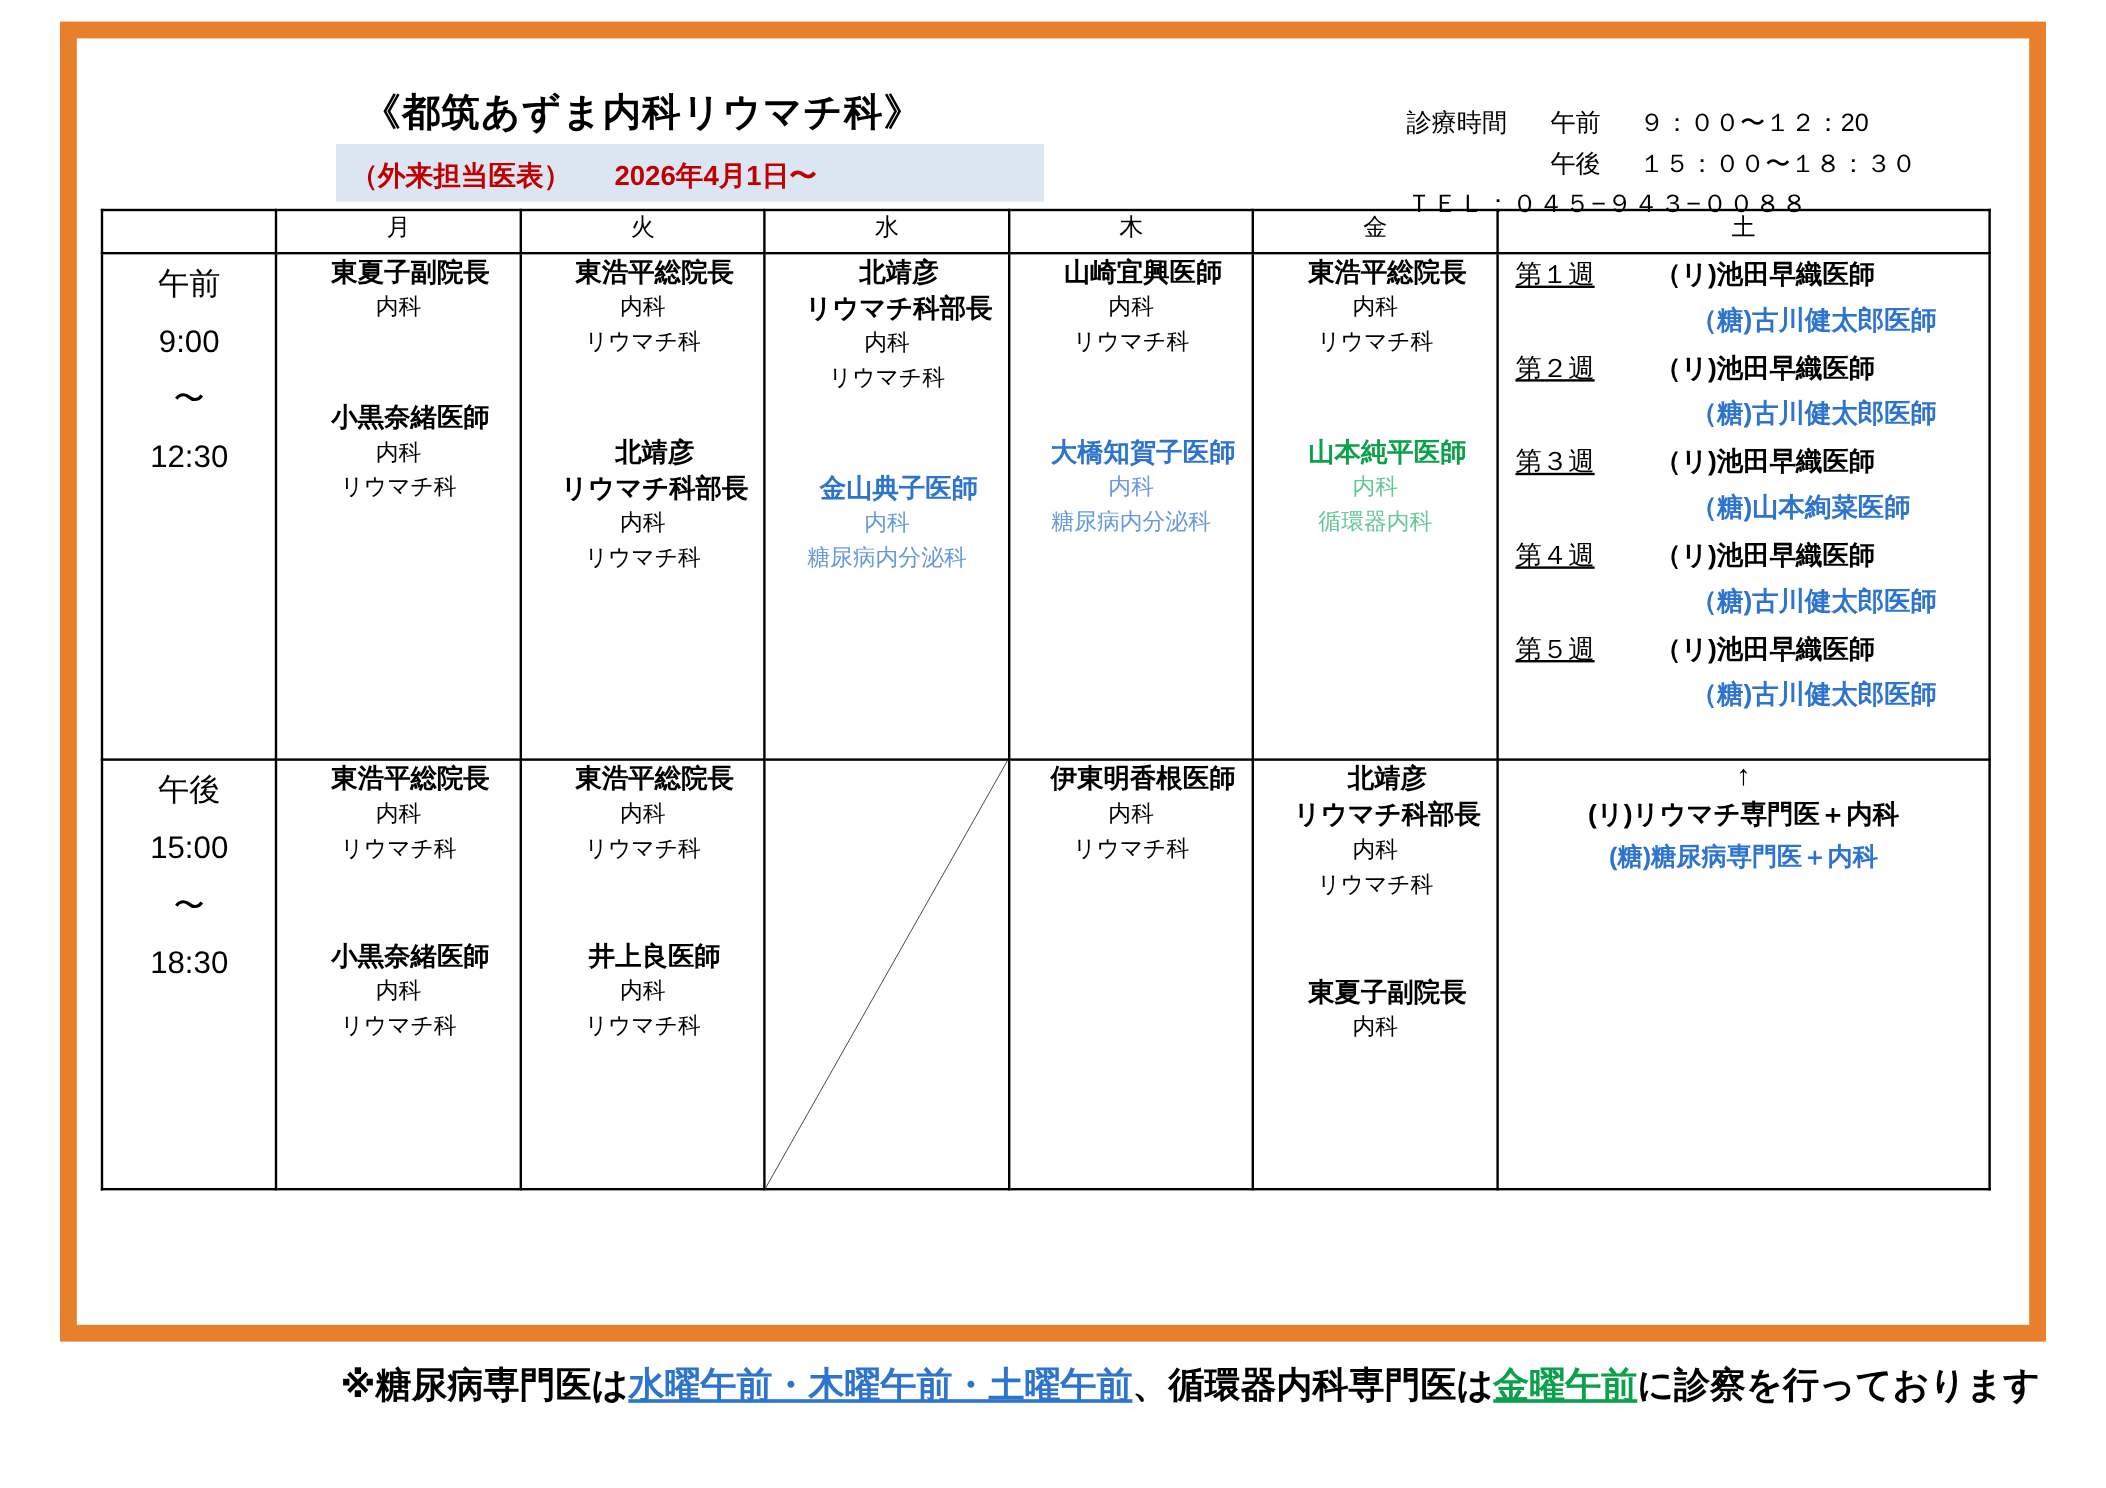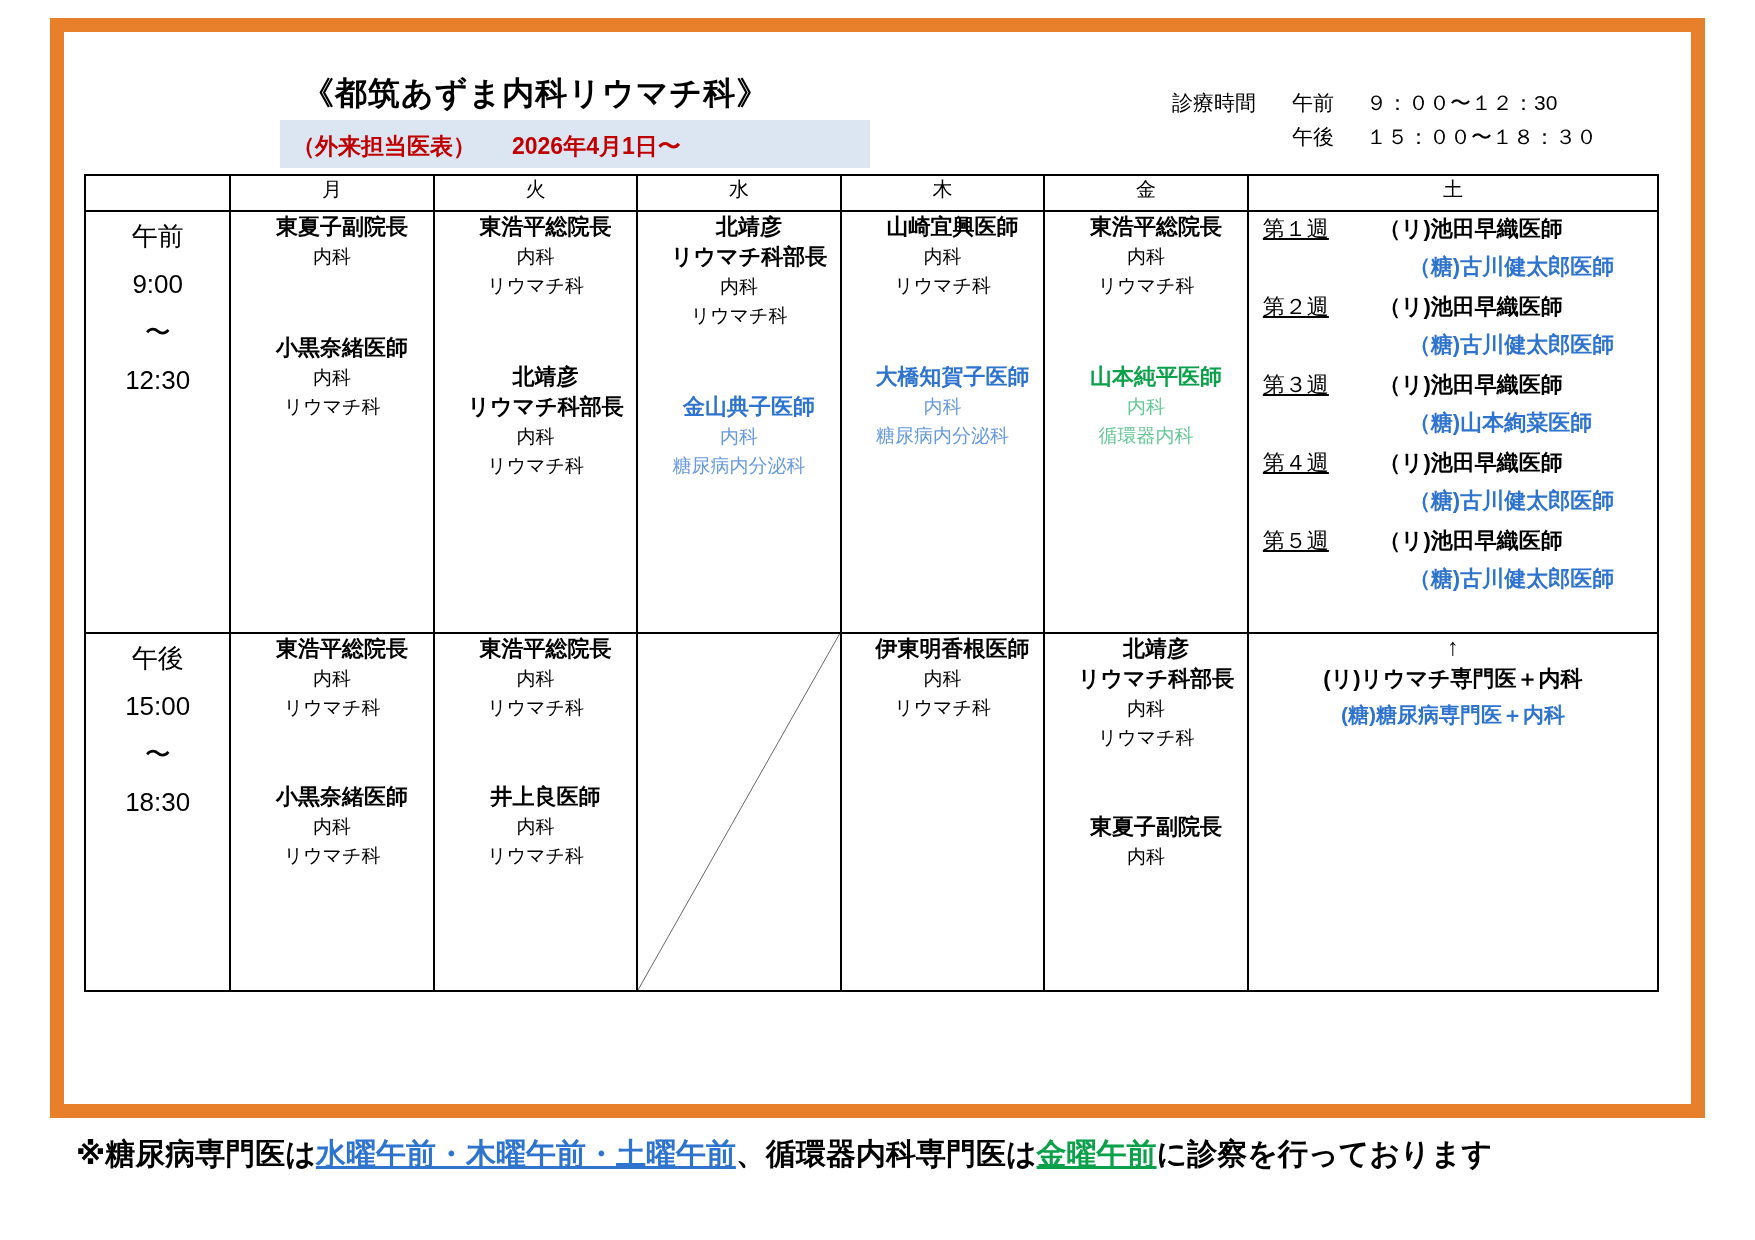--- a/index.html
+++ b/index.html
@@ -169,23 +169,23 @@
     text-align:center;
     padding-top:6px;
   }
   .arrow{font-size:24px;line-height:26px;}
   .leg1{font-size:22px;font-weight:bold;line-height:38px;}
   .leg2{font-size:21px;font-weight:bold;line-height:34px;color:#2E74CE;text-align:center;}
 
   
   .footer{
     position:absolute;
-    left:76px;top:1134px;
+    left:60px;top:1134px;
     width:1640px;
-    text-align:left;
+    text-align:right;
     font-size:30px;
     font-weight:bold;
     white-space:nowrap;
   }
   .u-blue{color:#2E74CE;text-decoration:underline;}
   .u-green{color:#0BA04A;text-decoration:underline;}
 </style>
 </head>
 <body>
 
@@ -193,24 +193,27 @@
   <div class="inner">
 
     <div class="header">
       <div class="clinic-title">《都筑あずま内科リウマチ科》</div>
       <div class="subbox">
         <div class="sub-left">（外来担当医表）</div>
         <div class="sub-right">2026年4月1日〜</div>
       </div>
       <div class="hours">
         <div>
-          <span class="lbl">診療時間</span><span class="lbl2">午前</span><span>９：００〜１２：30</span>
+          <span class="lbl">診療時間</span><span class="lbl2">午前</span><span>９：００〜１２：20</span>
         </div>
         <div>
           <span class="lbl"></span><span class="lbl2">午後</span><span>１５：００〜１８：３０</span>
+        </div>
+        <div>
+          <span class="tel">ＴＥＬ：０４５−９４３−００８８</span>
         </div>
       </div>
     </div>
 
     <table class="sched">
       <colgroup>
         <col class="c-time">
           <col class="c-day">
           <col class="c-day">
           <col class="c-day">

